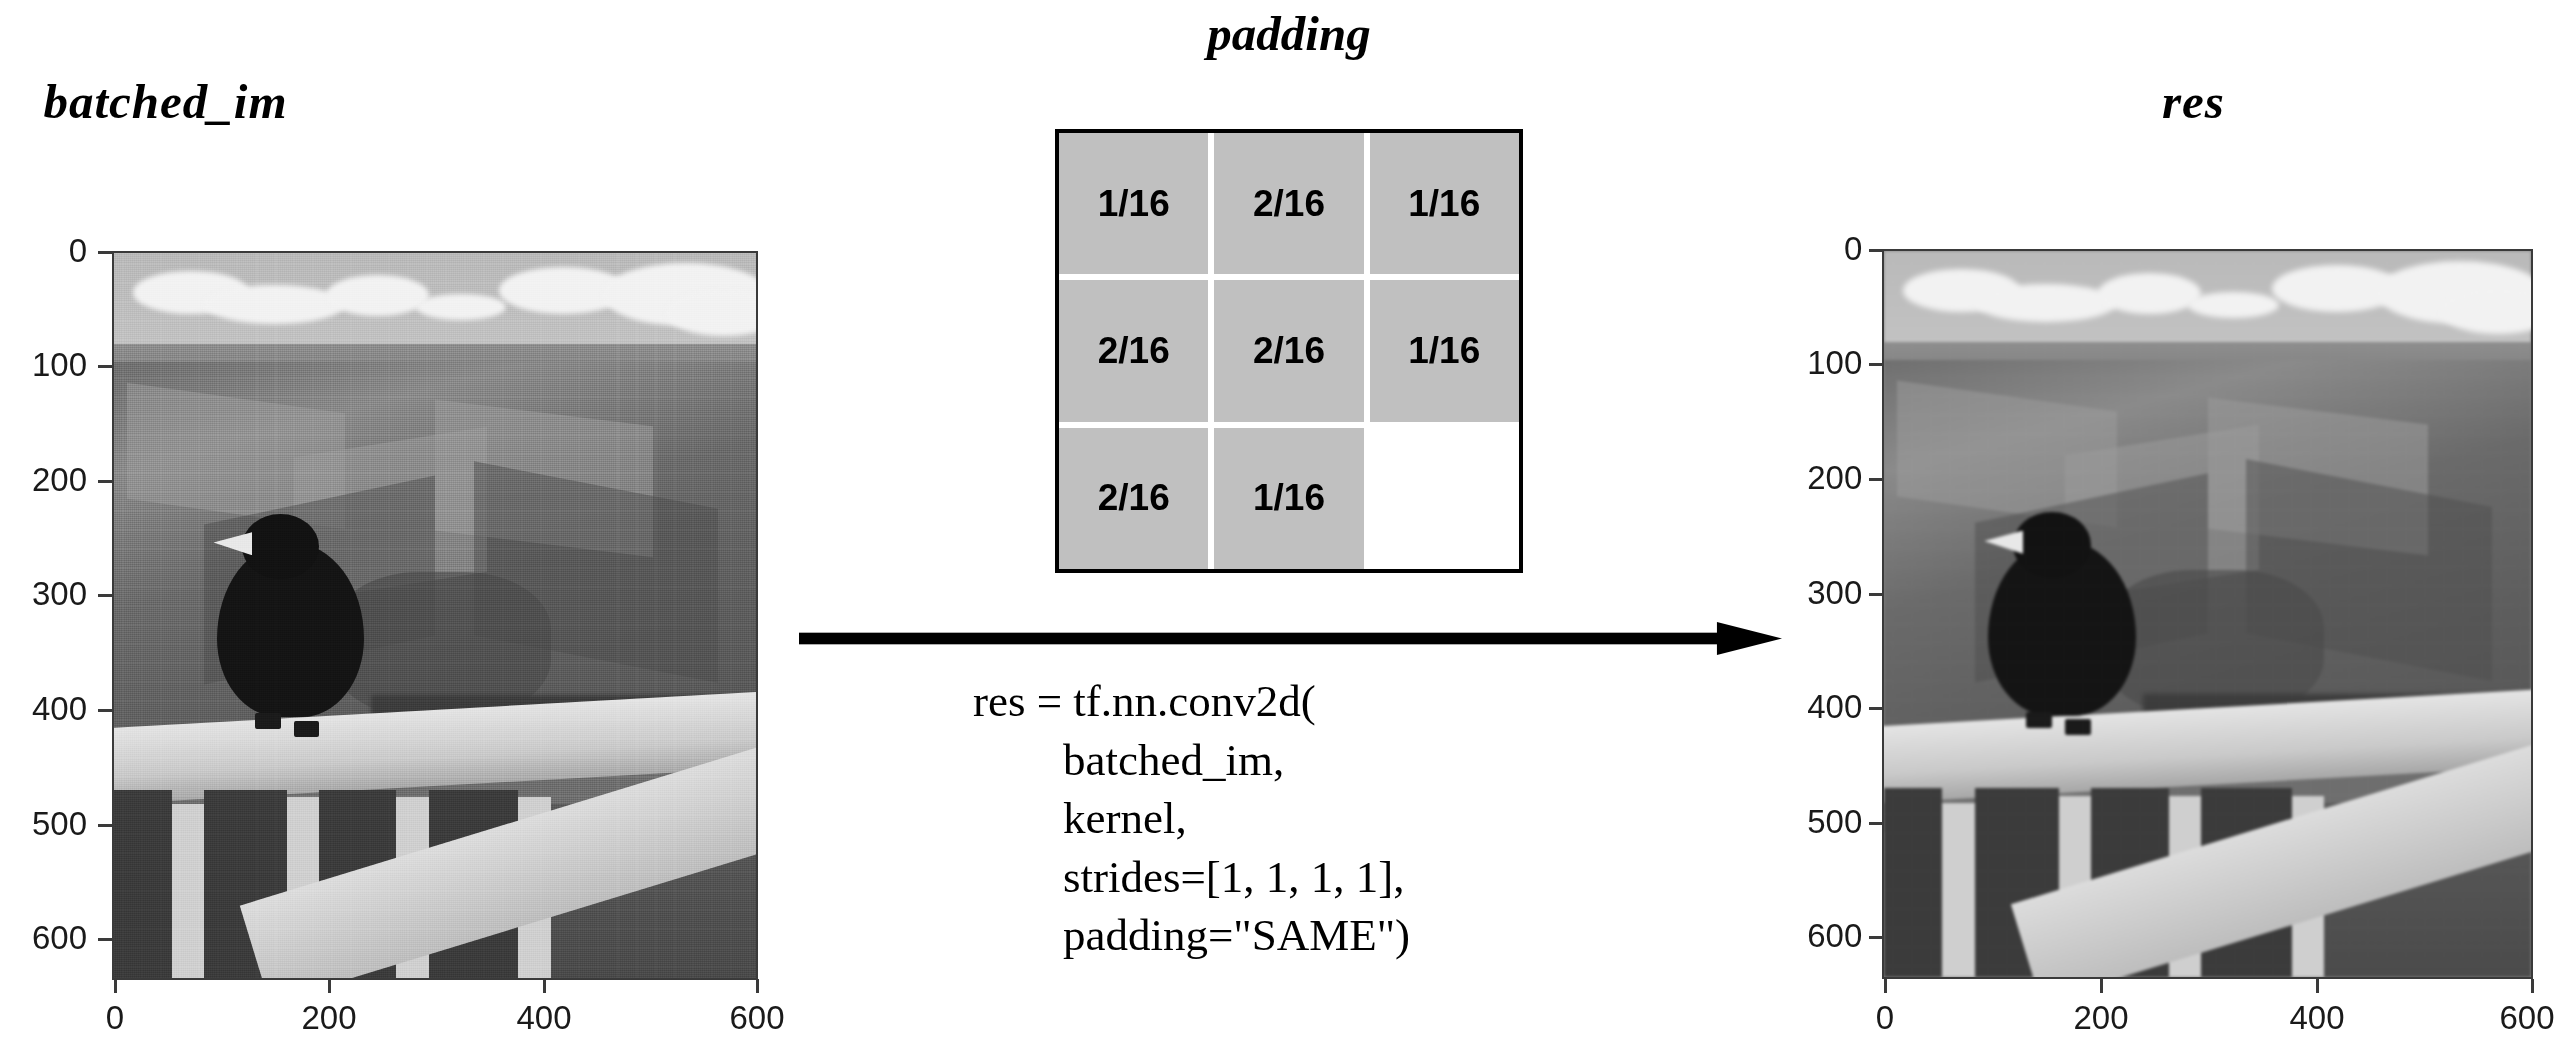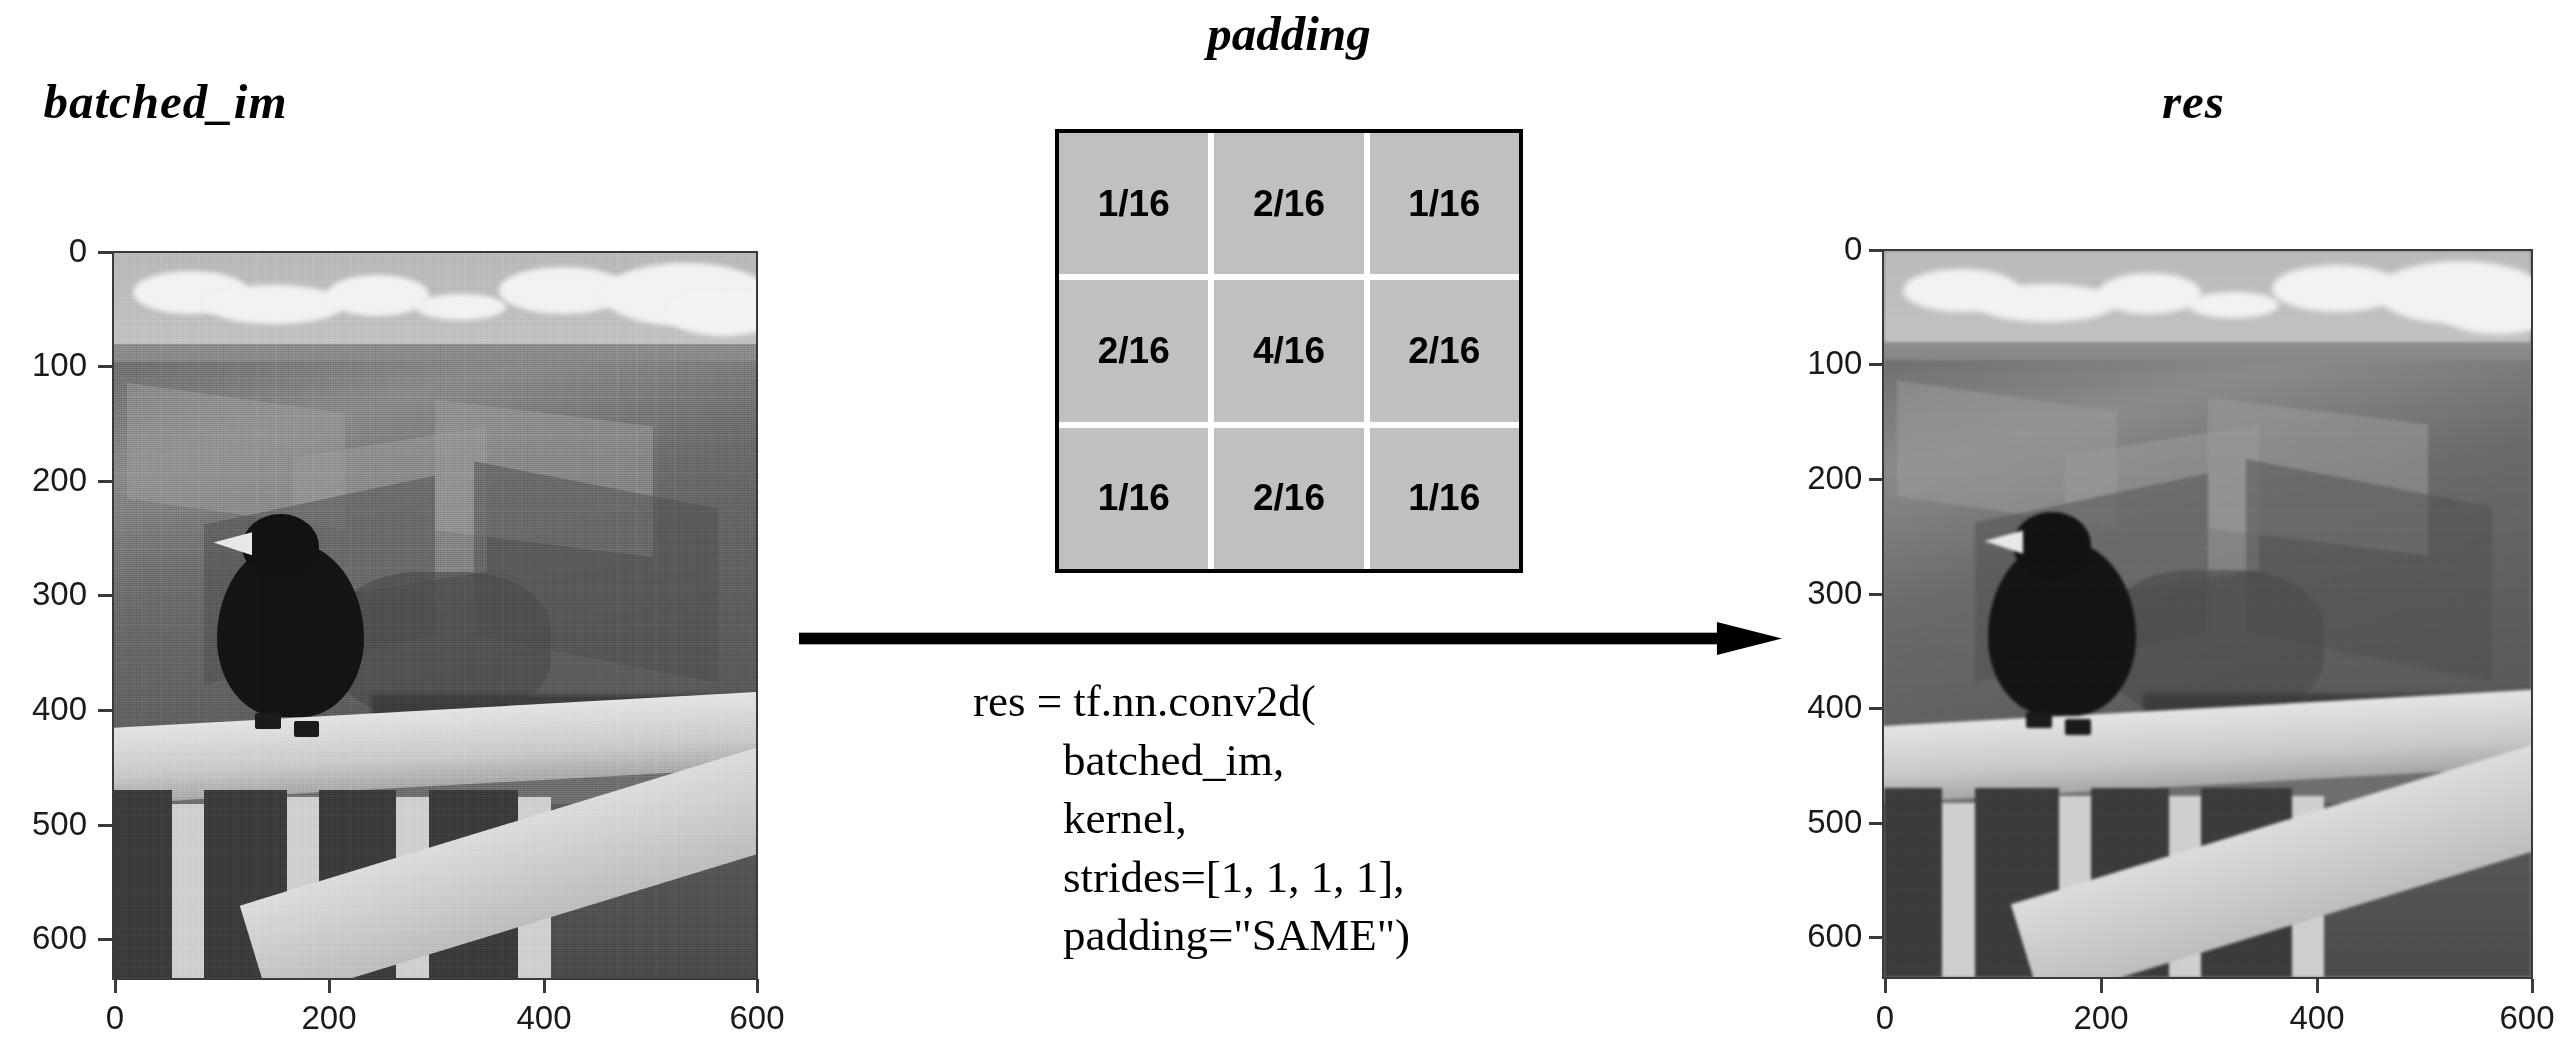--- a/index.html
+++ b/index.html
@@ -151,21 +151,20 @@
   <div class="xtick" style="left:756px;top:979px;"></div>
   <div class="xlab" style="left:757px;top:999px;">600</div>
 </div>
 
 <div id="kernel-title">padding</div>
 <div id="kernel-grid">
   <div class="kcell">1/16</div>
   <div class="kcell">2/16</div>
   <div class="kcell">1/16</div>
   <div class="kcell">2/16</div>
-  <div class="kcell">4/16</div>
   <div class="kcell">2/16</div>
   <div class="kcell">1/16</div>
   <div class="kcell">2/16</div>
   <div class="kcell">1/16</div>
 </div>
 
 <svg id="arrow" viewBox="0 0 1012 34" preserveAspectRatio="none">
   <rect x="0" y="11" width="955" height="12" fill="#000"></rect>
   <polygon points="945,0 1012,17 945,34" fill="#000"></polygon>
 </svg>

